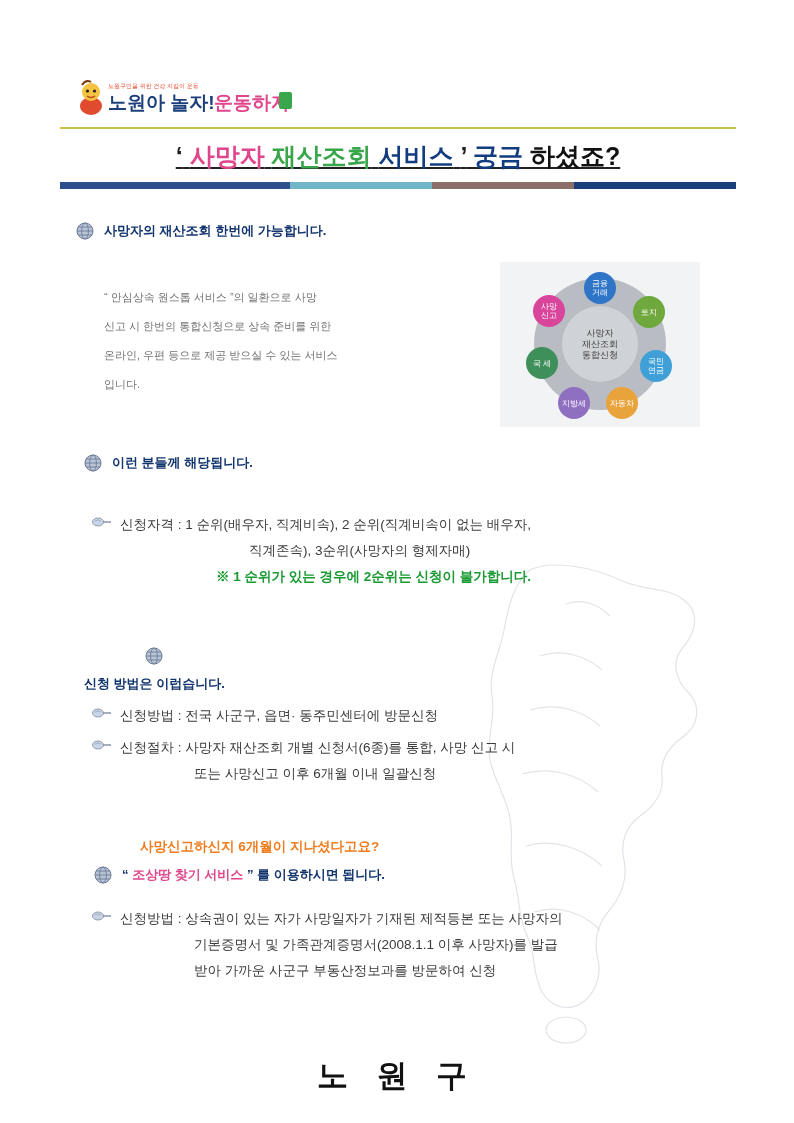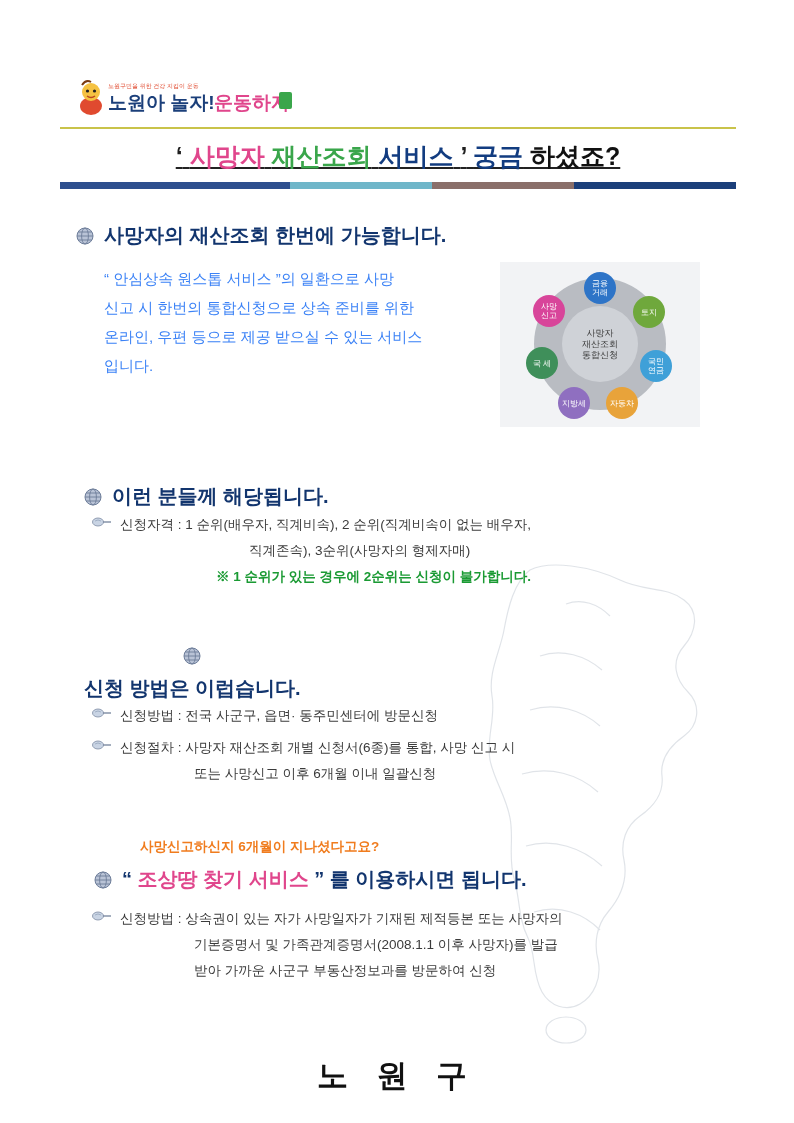--- a/index.html
+++ b/index.html
@@ -88,34 +88,35 @@
   
   .sec-head {
     position: absolute;
     display: flex;
     align-items: center;
     gap: 10px;
     z-index: 2;
   }
   .globe-icon { flex: 0 0 auto; }
   .sec-head-text {
-    font-size: 20px;
+    font-size: 13px;
     font-weight: bold;
     color: #12356e;
     letter-spacing: 0px;
     white-space: nowrap;
   }
 
   
   .para {
     position: absolute;
-    font-size: 15px;
+    font-size: 11px;
     line-height: 29px;
-    color: #3b82f6;
-    z-index: 2;
+    color: #737373;
+    z-index: 2;
+    margin-top: 19px;
   }
   .para div { white-space: nowrap; }
 
   
   .bullet-row {
     position: absolute;
     display: flex;
     align-items: flex-start;
     gap: 8px;
     z-index: 2;
@@ -273,21 +274,21 @@
           <text x="49" y="56">신고</text>
       </g>
       <g font-family="Liberation Sans, sans-serif" font-size="9" fill="#3a3a3a" text-anchor="middle">
         <text x="100" y="74">사망자</text>
         <text x="100" y="85">재산조회</text>
         <text x="100" y="96">통합신청</text>
       </g>
     </svg>
   </div>
 
-  <div class="sec-head" style="left:84px; top:483px;">
+  <div class="sec-head" style="left:84px; top:454px;">
     <svg class="globe-icon" width="18" height="18" viewBox="0 0 18 18" xmlns="http://www.w3.org/2000/svg">
       <circle cx="9" cy="9" r="8" fill="#b9c3d6" stroke="#6d7d99" stroke-width="1"></circle>
       <ellipse cx="9" cy="9" rx="3.4" ry="8" fill="none" stroke="#6d7d99" stroke-width="0.9"></ellipse>
       <path d="M1 9 H17 M2.2 5 H15.8 M2.2 13 H15.8" stroke="#6d7d99" stroke-width="0.9" fill="none"></path>
     </svg>
     <span class="sec-head-text">이런 분들께 해당됩니다.</span>
   </div>
 
   <div class="bullet-row" style="left:92px; top:512px;text-align:center;">
     <svg class="pin-icon" width="20" height="10" viewBox="0 0 20 10" xmlns="http://www.w3.org/2000/svg">

